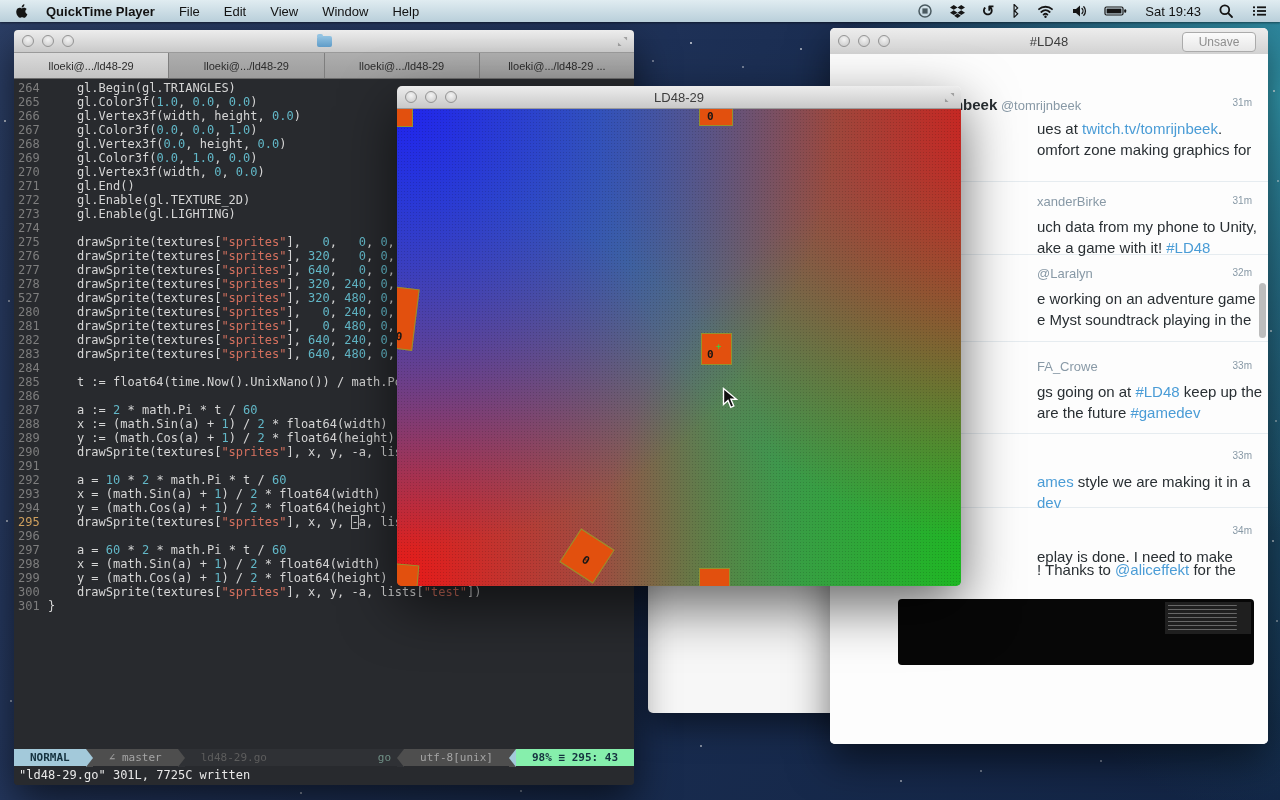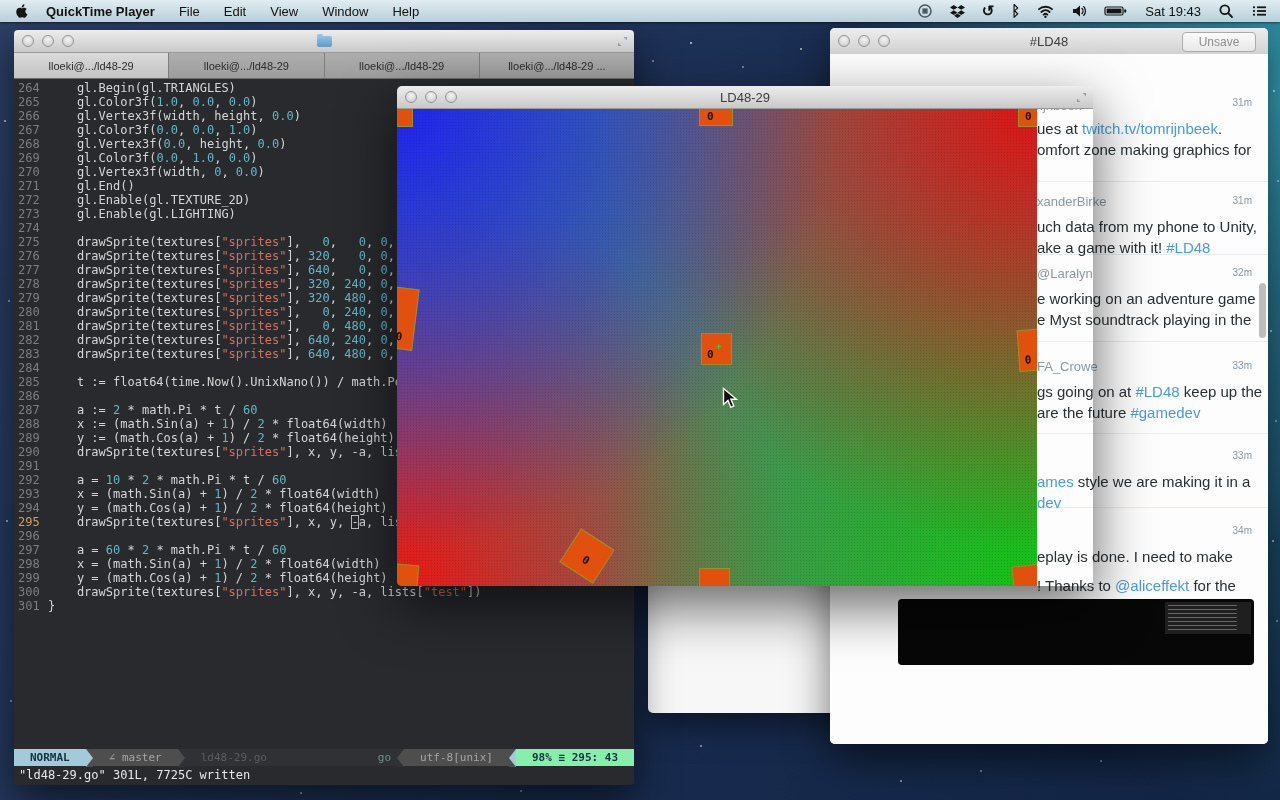--- a/index.html
+++ b/index.html
@@ -99,21 +99,21 @@
   .tw-sep{position:absolute;left:0;right:0;height:1px;background:#e6ecf0;}
   .avatar{position:absolute;left:15px;top:-6px;width:40px;height:40px;border-radius:3px;
     background:linear-gradient(135deg,#3a332c,#0c0b0a);}
   .tw-img{position:absolute;left:68px;top:545px;width:356px;height:66px;background:#070707;border-radius:4px;}
   .tw-img-panel{position:absolute;right:3px;top:3px;width:86px;height:32px;background:#1f1f1f;
     background-image:repeating-linear-gradient(rgba(190,190,190,.45) 0 1px,transparent 1px 4px);
     background-size:80% 26px;background-repeat:no-repeat;background-position:3px 3px;}
   .tw-thumb{position:absolute;right:2px;top:255px;width:7px;height:55px;border-radius:4px;background:rgba(0,0,0,.25);}
 
   
-  .game{position:absolute;left:397px;top:86px;width:696px;height:500px;z-index:40;border-radius:5px;
+  .game{position:absolute;left:397px;top:86px;width:564px;height:500px;z-index:40;border-radius:5px;
     overflow:hidden;box-shadow:0 20px 55px rgba(0,0,0,.6);display:flex;flex-direction:column;}
   .g-canvas{position:relative;width:640px;height:478px;overflow:hidden;background-color:#55806a;
     background-image:
       radial-gradient(circle at 0% 0%, rgba(30,30,245,.95) 0%, rgba(30,30,245,0) 55%),
       radial-gradient(circle at 100% 0%, rgba(228,16,16,.95) 0%, rgba(228,16,16,0) 55%),
       radial-gradient(circle at 100% 100%, rgba(16,198,16,.95) 0%, rgba(16,198,16,0) 55%),
       radial-gradient(circle at 0% 100%, rgba(245,16,16,.95) 0%, rgba(245,16,16,0) 50%),
       linear-gradient(120deg, rgba(40,150,170,.35) 20%, rgba(40,150,170,0) 50%);}
   .dither{position:absolute;inset:0;background-image:radial-gradient(rgba(0,0,0,.14) 1px,transparent 1px);
     background-size:3px 3px;pointer-events:none;}
@@ -171,21 +171,21 @@
           <div class="cl"><span class="ln">269</span>    gl.Color3f(<span class="num">0.0</span>, <span class="num">1.0</span>, <span class="num">0.0</span>)</div>
           <div class="cl"><span class="ln">270</span>    gl.Vertex3f(width, <span class="num">0</span>, <span class="num">0.0</span>)</div>
           <div class="cl"><span class="ln">271</span>    gl.End()</div>
           <div class="cl"><span class="ln">272</span>    gl.Enable(gl.TEXTURE_2D)</div>
           <div class="cl"><span class="ln">273</span>    gl.Enable(gl.LIGHTING)</div>
           <div class="cl"><span class="ln">274</span></div>
           <div class="cl"><span class="ln">275</span>    drawSprite(textures[<span class="str">"sprites"</span>],   <span class="num">0</span>,   <span class="num">0</span>, <span class="num">0</span>, lists[<span class="str">"test"</span>])</div>
           <div class="cl"><span class="ln">276</span>    drawSprite(textures[<span class="str">"sprites"</span>], <span class="num">320</span>,   <span class="num">0</span>, <span class="num">0</span>, lists[<span class="str">"test"</span>])</div>
           <div class="cl"><span class="ln">277</span>    drawSprite(textures[<span class="str">"sprites"</span>], <span class="num">640</span>,   <span class="num">0</span>, <span class="num">0</span>, lists[<span class="str">"test"</span>])</div>
           <div class="cl"><span class="ln">278</span>    drawSprite(textures[<span class="str">"sprites"</span>], <span class="num">320</span>, <span class="num">240</span>, <span class="num">0</span>, lists[<span class="str">"test"</span>])</div>
-          <div class="cl"><span class="ln">279</span>    drawSprite(textures[<span class="str">"sprites"</span>], <span class="num">320</span>, <span class="num">480</span>, <span class="num">0</span>, lists[<span class="str">"test"</span>])</div>
+          <div class="cl"><span class="ln">527</span>    drawSprite(textures[<span class="str">"sprites"</span>], <span class="num">320</span>, <span class="num">480</span>, <span class="num">0</span>, lists[<span class="str">"test"</span>])</div>
           <div class="cl"><span class="ln">280</span>    drawSprite(textures[<span class="str">"sprites"</span>],   <span class="num">0</span>, <span class="num">240</span>, <span class="num">0</span>, lists[<span class="str">"test"</span>])</div>
           <div class="cl"><span class="ln">281</span>    drawSprite(textures[<span class="str">"sprites"</span>],   <span class="num">0</span>, <span class="num">480</span>, <span class="num">0</span>, lists[<span class="str">"test"</span>])</div>
           <div class="cl"><span class="ln">282</span>    drawSprite(textures[<span class="str">"sprites"</span>], <span class="num">640</span>, <span class="num">240</span>, <span class="num">0</span>, lists[<span class="str">"test"</span>])</div>
           <div class="cl"><span class="ln">283</span>    drawSprite(textures[<span class="str">"sprites"</span>], <span class="num">640</span>, <span class="num">480</span>, <span class="num">0</span>, lists[<span class="str">"test"</span>])</div>
           <div class="cl"><span class="ln">284</span></div>
           <div class="cl"><span class="ln">285</span>    t := float64(time.Now().UnixNano()) / math.Pow(<span class="num">10</span>, <span class="num">9</span>)</div>
           <div class="cl"><span class="ln">286</span></div>
           <div class="cl"><span class="ln">287</span>    a := <span class="num">2</span> * math.Pi * t / <span class="num">60</span></div>
           <div class="cl"><span class="ln">288</span>    x := (math.Sin(a) + <span class="num">1</span>) / <span class="num">2</span> * float64(width)</div>
           <div class="cl"><span class="ln">289</span>    y := (math.Cos(a) + <span class="num">1</span>) / <span class="num">2</span> * float64(height)</div>
@@ -263,21 +263,21 @@
             <span class="tw-time">33m</span>
           </div>
           <div class="tw-line" style="top: 24px;"><span class="lnk">ames</span><span> style we are making it in a</span></div>
           <div class="tw-line" style="top: 45px;"><span class="lnk">dev</span></div>
         </div>
         <div class="tweet" style="top: 470px;">
           <div class="tw-head" style="padding-left: 207px;">
             <span class="tw-time">34m</span>
           </div>
           <div class="tw-line" style="top: 24px;"><span>eplay is done. I need to make</span></div>
-          <div class="tw-line" style="top: 53px;"><span>! Thanks to </span><span class="lnk">@aliceffekt</span><span> for the</span></div>
+          <div class="tw-line" style="top: 37px;"><span>! Thanks to </span><span class="lnk">@aliceffekt</span><span> for the</span></div>
         </div>
         <div class="tw-img">
           <div class="tw-img-panel"></div>
         </div>
       </div>
     <div class="tw-thumb"></div>
   </div>
 
   <div class="game">
     <div class="titlebar">

